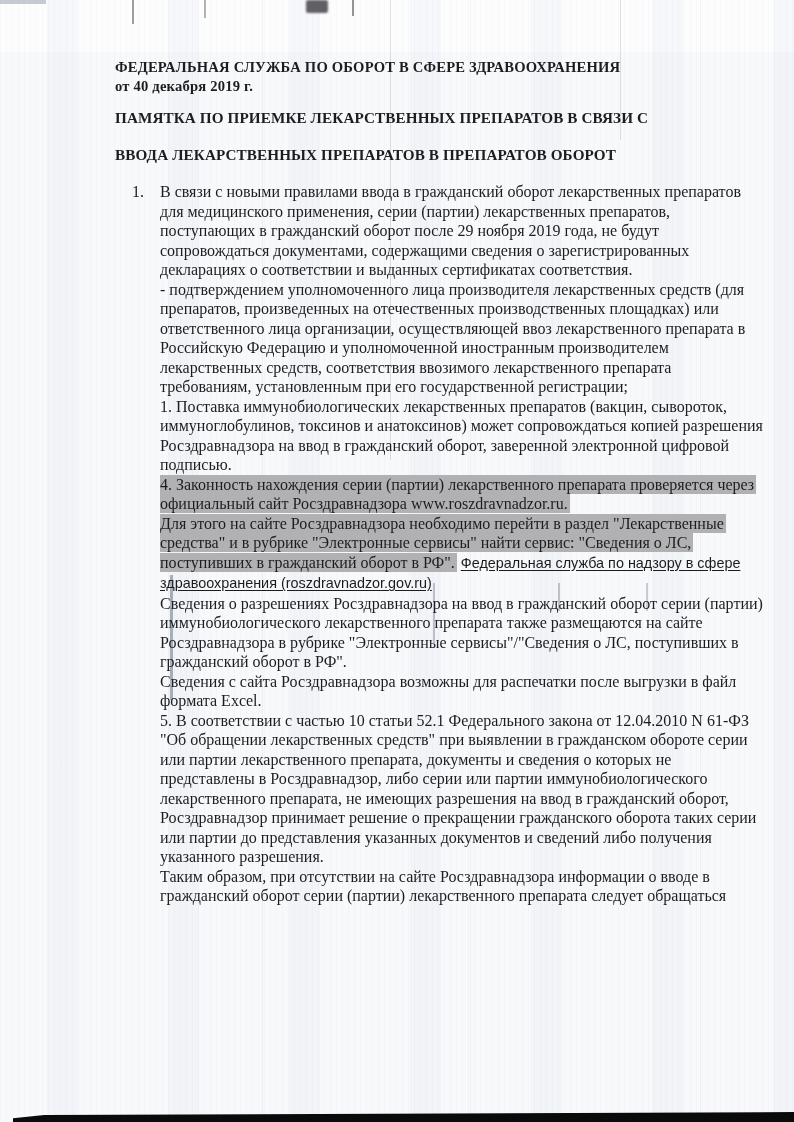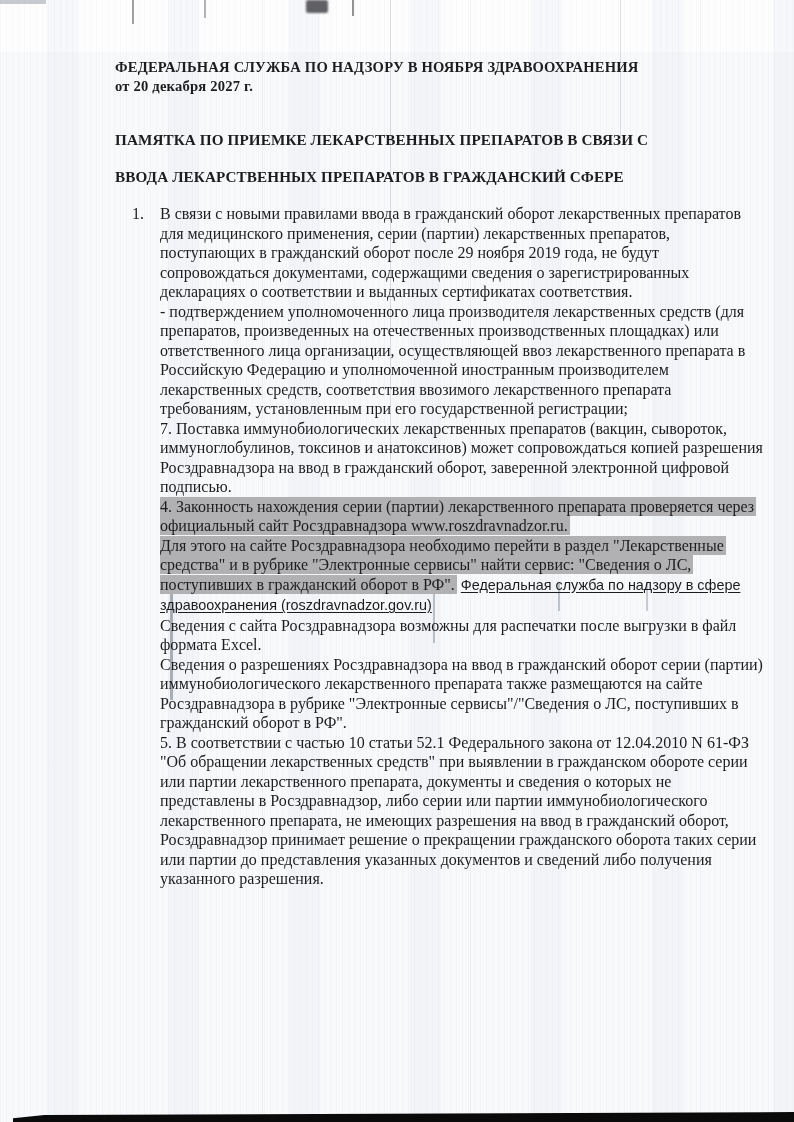--- a/index.html
+++ b/index.html
@@ -20,21 +20,21 @@
   .tick{top:0;width:2px;background:#2c2c30;}
   .top-smudge{top:0;left:306px;width:22px;height:13px;background:#3b3b40;opacity:.8;filter:blur(1px);border-radius:2px;}
   .corner-mark{top:0;left:0;width:46px;height:4px;background:#9aa0ab;opacity:.55;}
   .bottom-bar{
     left:13px;right:-2px;bottom:0;height:10px;background:#0a0a0a;
     clip-path:polygon(0 62%, 4% 30%, 100% 0, 100% 100%, 0 100%);
   }
   
   .doc{position:absolute;left:115px;top:58px;width:650px;z-index:2;}
   .hdr{font-weight:bold;font-size:14.6px;line-height:19px;letter-spacing:.2px;}
-  .title{margin-top:34px;font-weight:bold;font-size:15.2px;}
+  .title{margin-top:12px;font-weight:bold;font-size:15.2px;}
   .title .tline{line-height:19px;margin-bottom:18px;letter-spacing:.1px;}
   .body{margin-top:1px;margin-left:45px;width:606px;font-size:16px;line-height:19.5px;}
   .para{margin:0;position:relative;}
   .para .marker{position:absolute;left:-28px;top:0;}
   .hl{background:#b1b1b3;box-decoration-break:clone;-webkit-box-decoration-break:clone;padding:1px 2px 1px 0;}
   .doc-link{
     font-family:"Liberation Sans","DejaVu Sans",sans-serif;
     font-size:14.4px;color:#1c1c1e;text-decoration:underline;
     text-underline-offset:2px;
   }
@@ -54,32 +54,33 @@
   <div class="artifact vline" style="left:170px;top:575px;bottom:auto;height:125px;width:3px;opacity:.4;"></div>
   <div class="artifact vline" style="left:433px;top:583px;bottom:auto;height:60px;width:2px;opacity:.3;"></div>
   <div class="artifact vline" style="left:558px;top:583px;bottom:auto;height:28px;width:2px;opacity:.28;"></div>
   <div class="artifact vline" style="left:646px;top:583px;bottom:auto;height:28px;width:2px;opacity:.25;"></div>
   <div class="artifact vline" style="left:262px;opacity:.06;"></div>
   <div class="artifact vline" style="left:470px;opacity:.05;"></div>
   <div class="artifact vline" style="left:700px;opacity:.05;"></div>
   <div class="artifact bottom-bar"></div>
 
   <div class="doc">
-    <div class="hdr">ФЕДЕРАЛЬНАЯ СЛУЖБА ПО НАДЗОРУ В НОЯБРЯ ЗДРАВООХРАНЕНИЯ</div>
-    <div class="hdr">от 20 декабря 2027 г.</div>
+    <div class="hdr">ФЕДЕРАЛЬНАЯ СЛУЖБА ПО ОБОРОТ В СФЕРЕ ЗДРАВООХРАНЕНИЯ</div>
+    <div class="hdr">от 40 декабря 2019 г.</div>
 
     <div class="title">
       <div class="tline">ПАМЯТКА ПО ПРИЕМКЕ ЛЕКАРСТВЕННЫХ ПРЕПАРАТОВ В СВЯЗИ С</div>
-      <div class="tline">ВВОДА ЛЕКАРСТВЕННЫХ ПРЕПАРАТОВ В ГРАЖДАНСКИЙ СФЕРЕ</div>
+      <div class="tline">ВВОДА ЛЕКАРСТВЕННЫХ ПРЕПАРАТОВ В ПРЕПАРАТОВ ОБОРОТ</div>
     </div>
 
     <div class="body" id="doc-body">
         <p class="para"><span class="marker">1.</span><span class="seg">В связи с новыми правилами ввода в гражданский оборот лекарственных препаратов для медицинского применения, серии (партии) лекарственных препаратов, поступающих в гражданский оборот после 29 ноября 2019 года, не будут сопровождаться документами, содержащими сведения о зарегистрированных декларациях о соответствии и выданных сертификатах соответствия.</span></p>
         <p class="para"><span class="seg">- подтверждением уполномоченного лица производителя лекарственных средств (для препаратов, произведенных на отечественных производственных площадках) или ответственного лица организации, осуществляющей ввоз лекарственного препарата в Российскую Федерацию и уполномоченной иностранным производителем лекарственных средств, соответствия ввозимого лекарственного препарата требованиям, установленным при его государственной регистрации;</span></p>
-        <p class="para"><span class="seg">7. Поставка иммунобиологических лекарственных препаратов (вакцин, сывороток, иммуноглобулинов, токсинов и анатоксинов) может сопровождаться копией разрешения Росздравнадзора на ввод в гражданский оборот, заверенной электронной цифровой подписью.</span></p>
+        <p class="para"><span class="seg">1. Поставка иммунобиологических лекарственных препаратов (вакцин, сывороток, иммуноглобулинов, токсинов и анатоксинов) может сопровождаться копией разрешения Росздравнадзора на ввод в гражданский оборот, заверенной электронной цифровой подписью.</span></p>
         <p class="para"><span class="hl">4. Законность нахождения серии (партии) лекарственного препарата проверяется через официальный сайт Росздравнадзора www.roszdravnadzor.ru.</span></p>
         <p class="para"><span class="hl">Для этого на сайте Росздравнадзора необходимо перейти в раздел "Лекарственные средства" и в рубрике "Электронные сервисы" найти сервис: "Сведения о ЛС, поступивших в гражданский оборот в РФ".</span><span class="seg"> </span><a href="#" class="doc-link">Федеральная служба по надзору в сфере здравоохранения (roszdravnadzor.gov.ru)</a></p>
+        <p class="para"><span class="seg">Сведения о разрешениях Росздравнадзора на ввод в гражданский оборот серии (партии) иммунобиологического лекарственного препарата также размещаются на сайте Росздравнадзора в рубрике "Электронные сервисы"/"Сведения о ЛС, поступивших в гражданский оборот в РФ".</span></p>
         <p class="para"><span class="seg">Сведения с сайта Росздравнадзора возможны для распечатки после выгрузки в файл формата Excel.</span></p>
-        <p class="para"><span class="seg">Сведения о разрешениях Росздравнадзора на ввод в гражданский оборот серии (партии) иммунобиологического лекарственного препарата также размещаются на сайте Росздравнадзора в рубрике "Электронные сервисы"/"Сведения о ЛС, поступивших в гражданский оборот в РФ".</span></p>
         <p class="para"><span class="seg">5. В соответствии с частью 10 статьи 52.1 Федерального закона от 12.04.2010 N 61-ФЗ "Об обращении лекарственных средств" при выявлении в гражданском обороте серии или партии лекарственного препарата, документы и сведения о которых не представлены в Росздравнадзор, либо серии или партии иммунобиологического лекарственного препарата, не имеющих разрешения на ввод в гражданский оборот, Росздравнадзор принимает решение о прекращении гражданского оборота таких серии или партии до представления указанных документов и сведений либо получения указанного разрешения.</span></p>
+        <p class="para"><span class="seg">Таким образом, при отсутствии на сайте Росздравнадзора информации о вводе в гражданский оборот серии (партии) лекарственного препарата следует обращаться</span></p>
       </div>
   </div>
 </div>
 
 </body></html>

